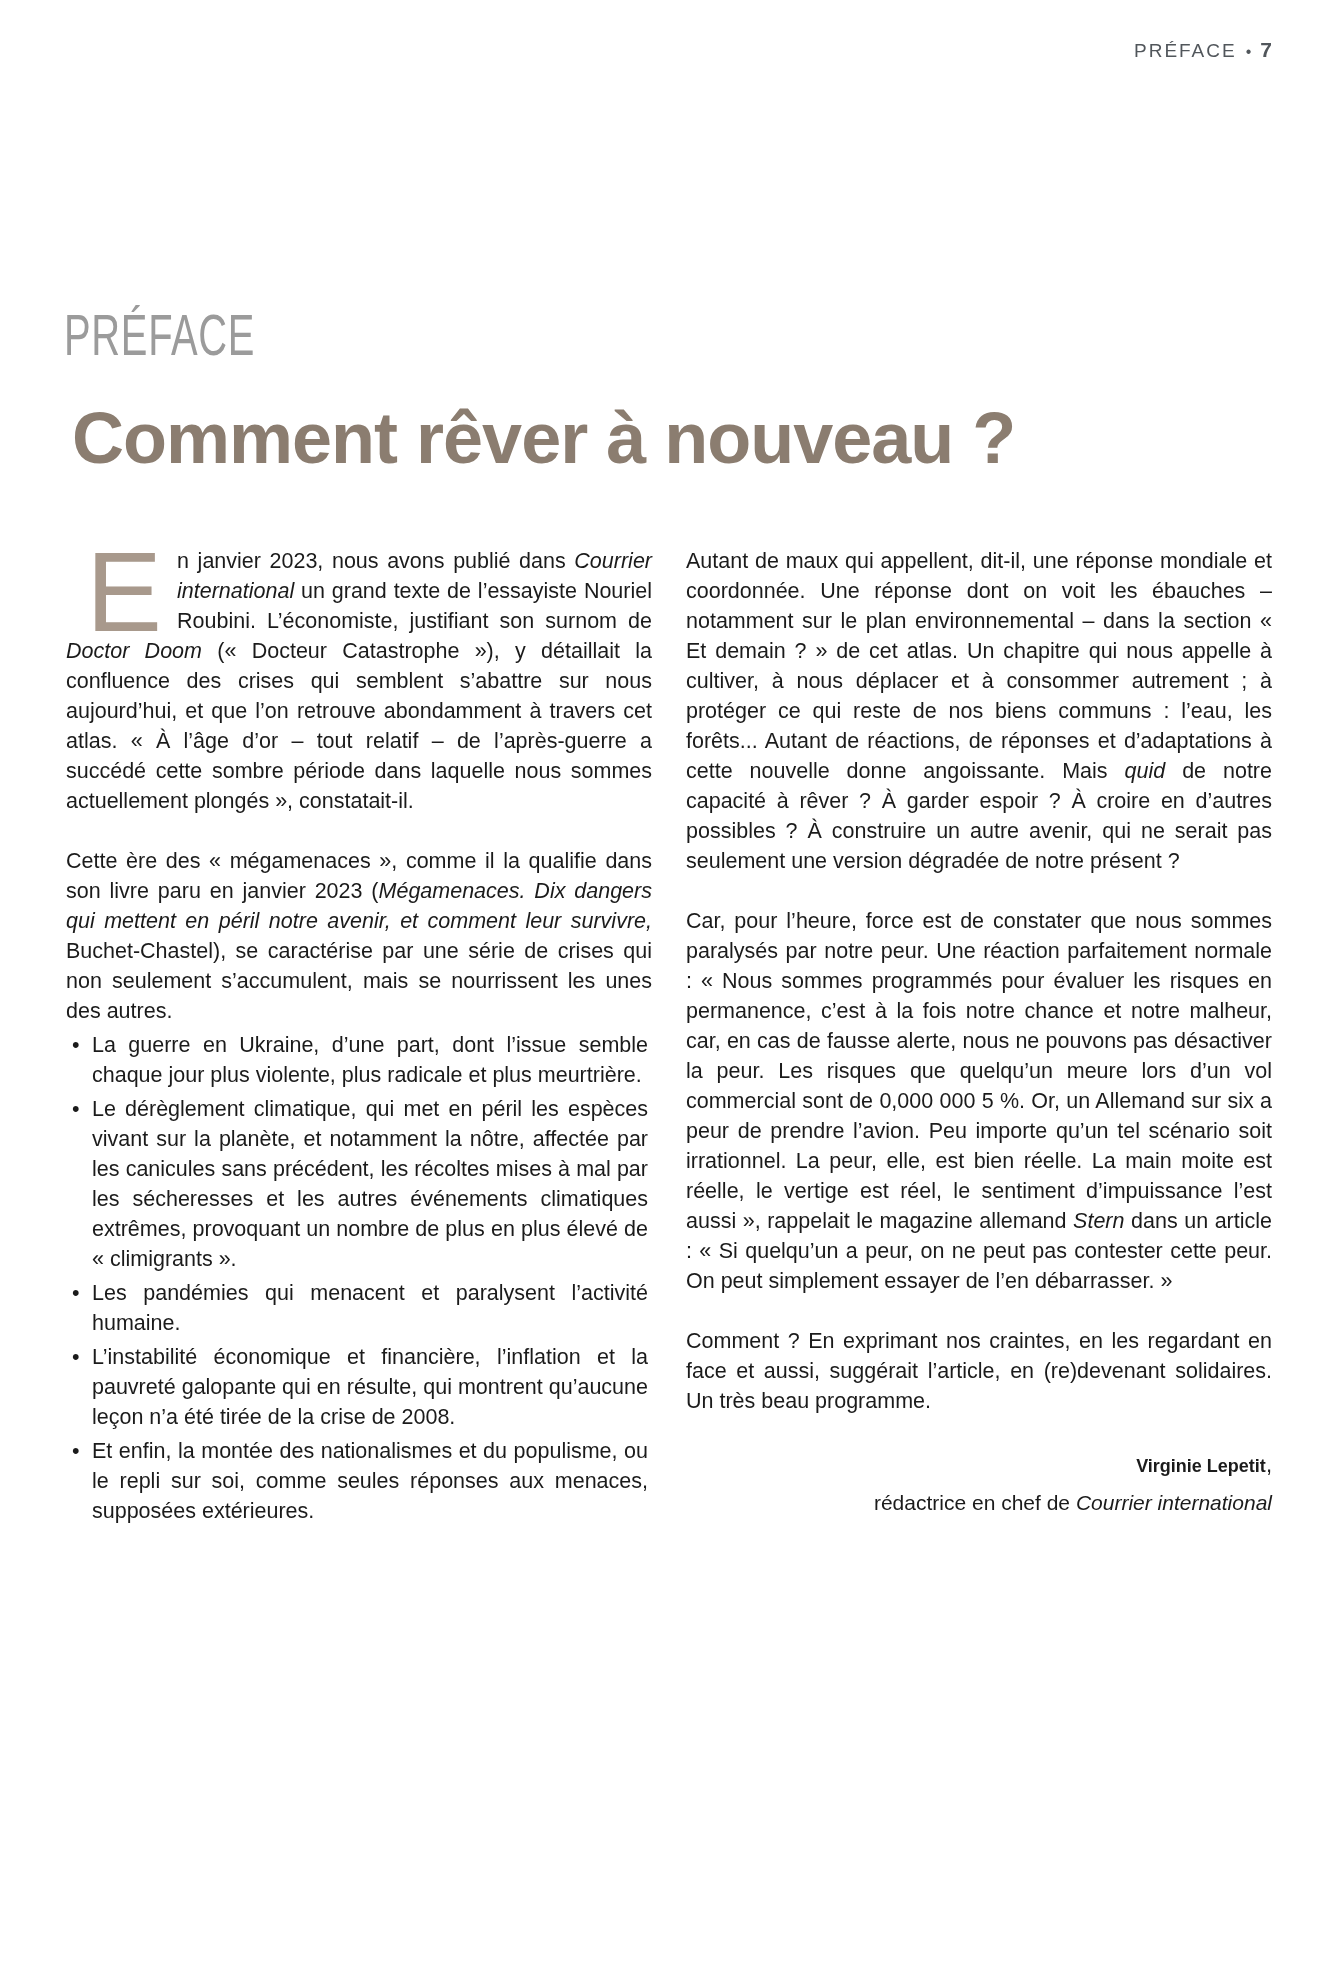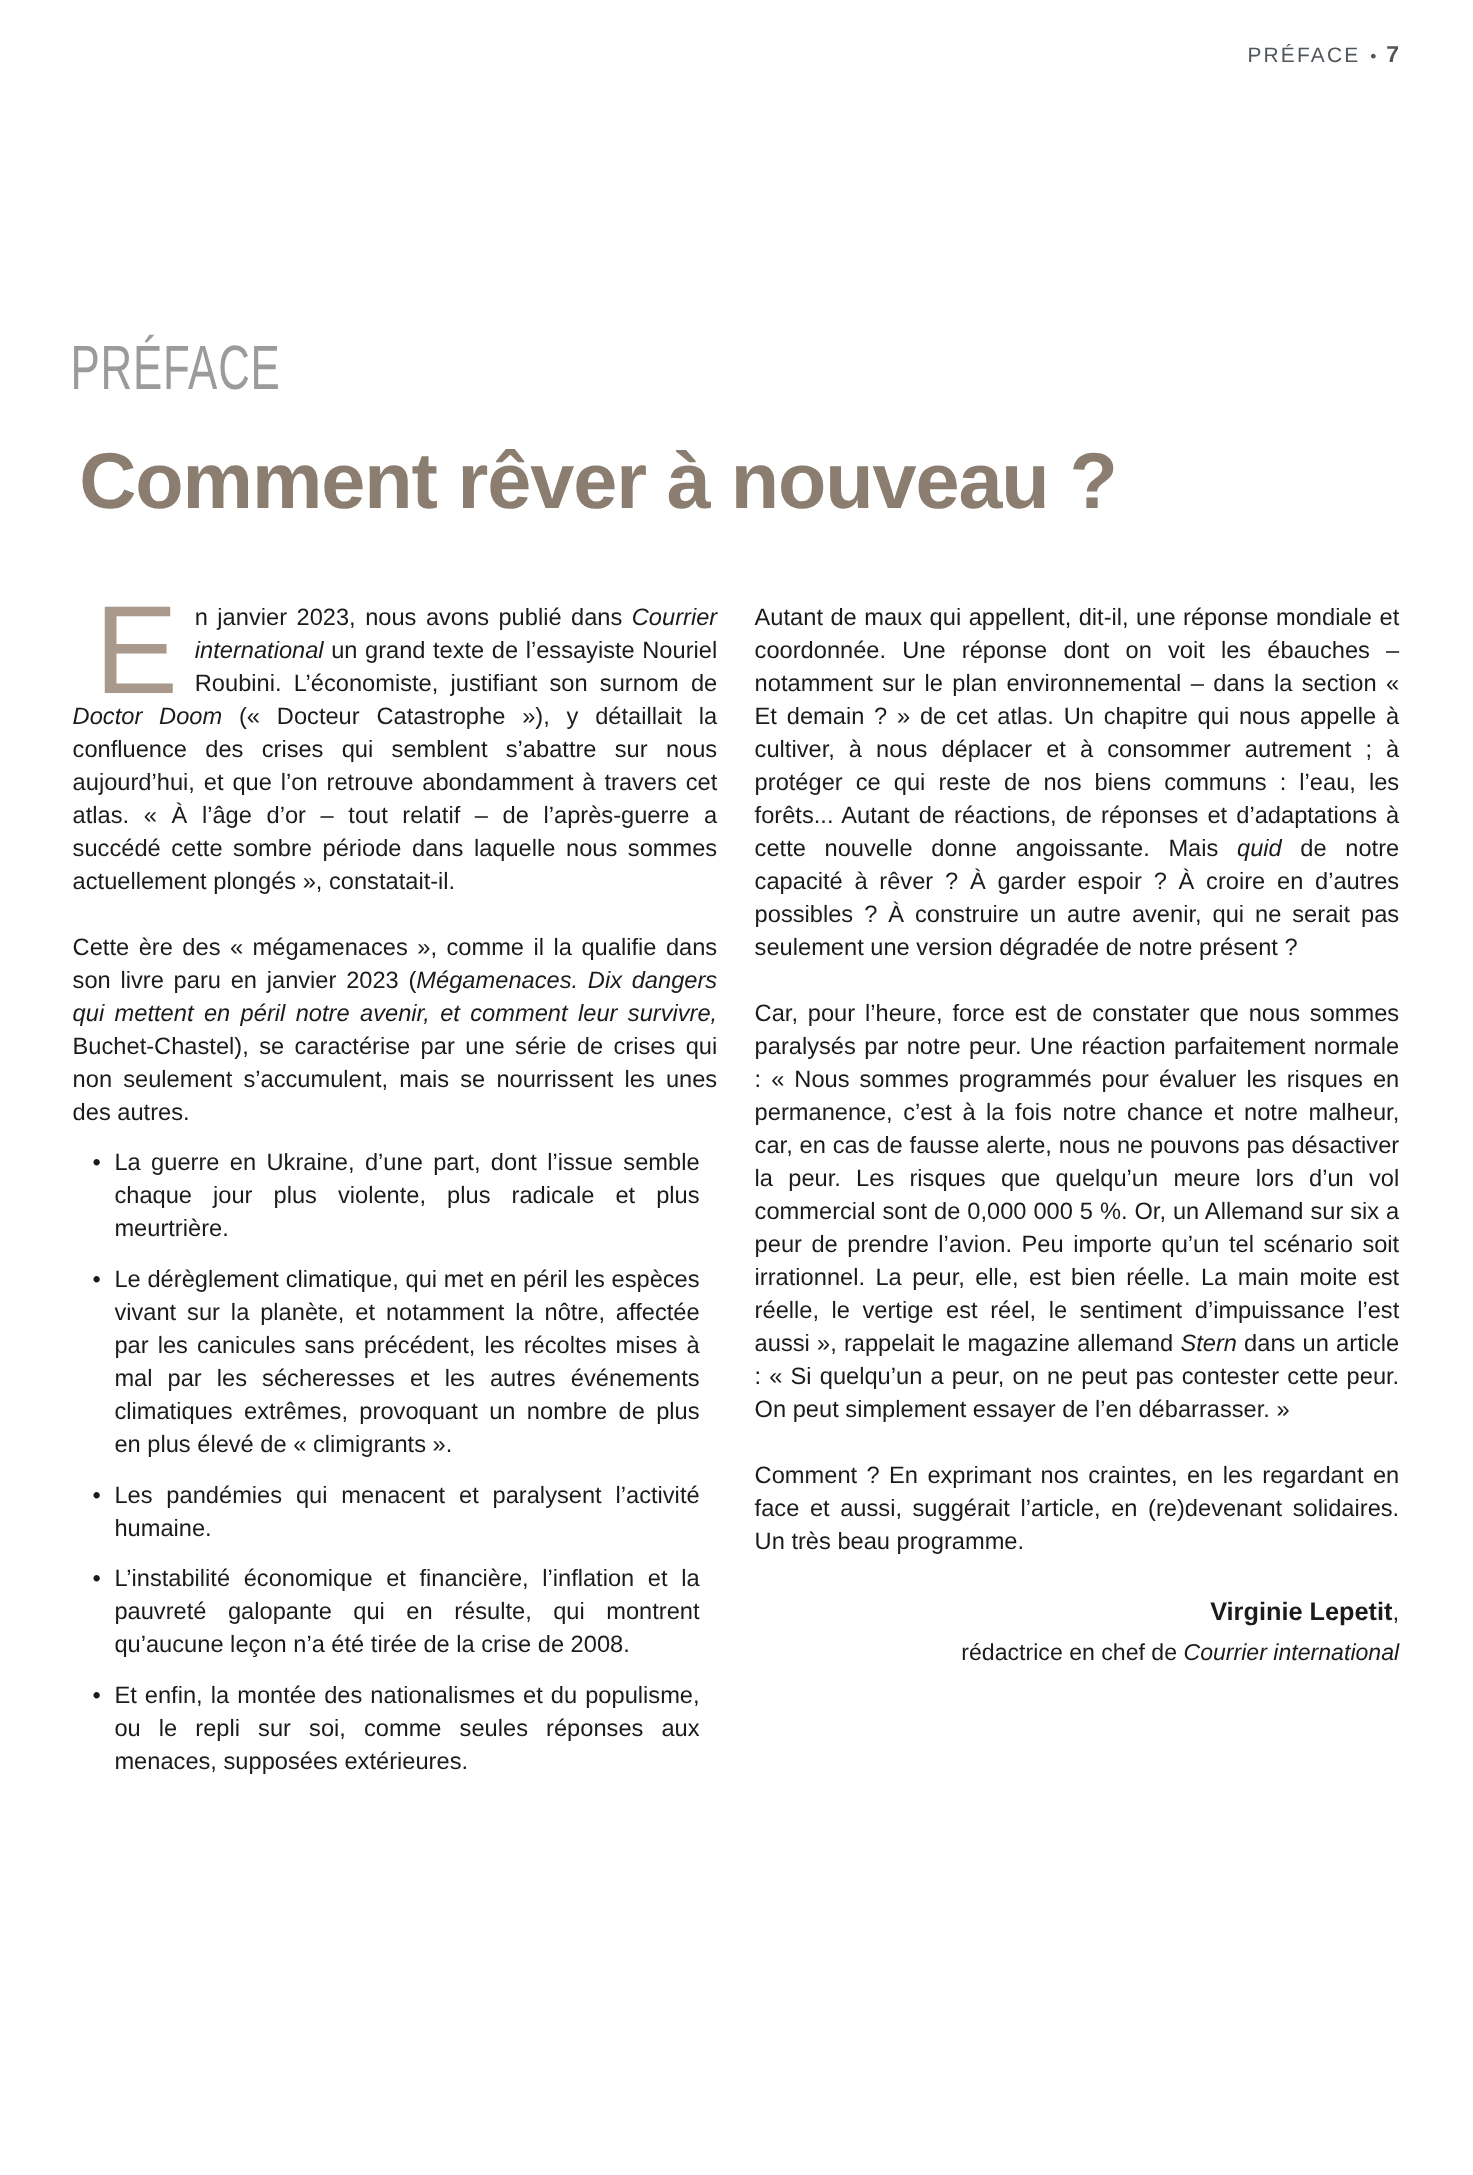--- a/index.html
+++ b/index.html
@@ -55,27 +55,27 @@
 
   .dropcap {
     float: left;
     font-size: 114px; line-height: 88px; height: 88px;
     font-weight: 400;
     color: var(--dropcap, #a8998c);
     margin: 2px 15px 0 20px;
   }
 
   ul.bullets { list-style: none; }
-  ul.bullets li { position: relative; padding-left: 22px; margin: 16px; }
+  ul.bullets li { position: relative; padding-left: 22px; margin: 4px; }
   ul.bullets li::before { content: "\2022"; position: absolute; left: 2px; }
 
   .it { font-style: italic; }
 
   .signature { text-align: right; margin-top: 34px; }
-  .signature .sig-name { font-size: 23px; font-weight: 700; }
+  .signature .sig-name { font-size: 18px; font-weight: 700; }
   .signature .sig-comma { font-size: 22px; font-weight: 400; }
   .signature .sig-role { font-size: 21px; margin-top: 8px; line-height: 28px; }
 </style>
 </head>
 <body>
 
 <div class="runhead">
   <span>PRÉFACE</span><span class="dot">•</span><span class="pn">7</span>
 </div>
 

